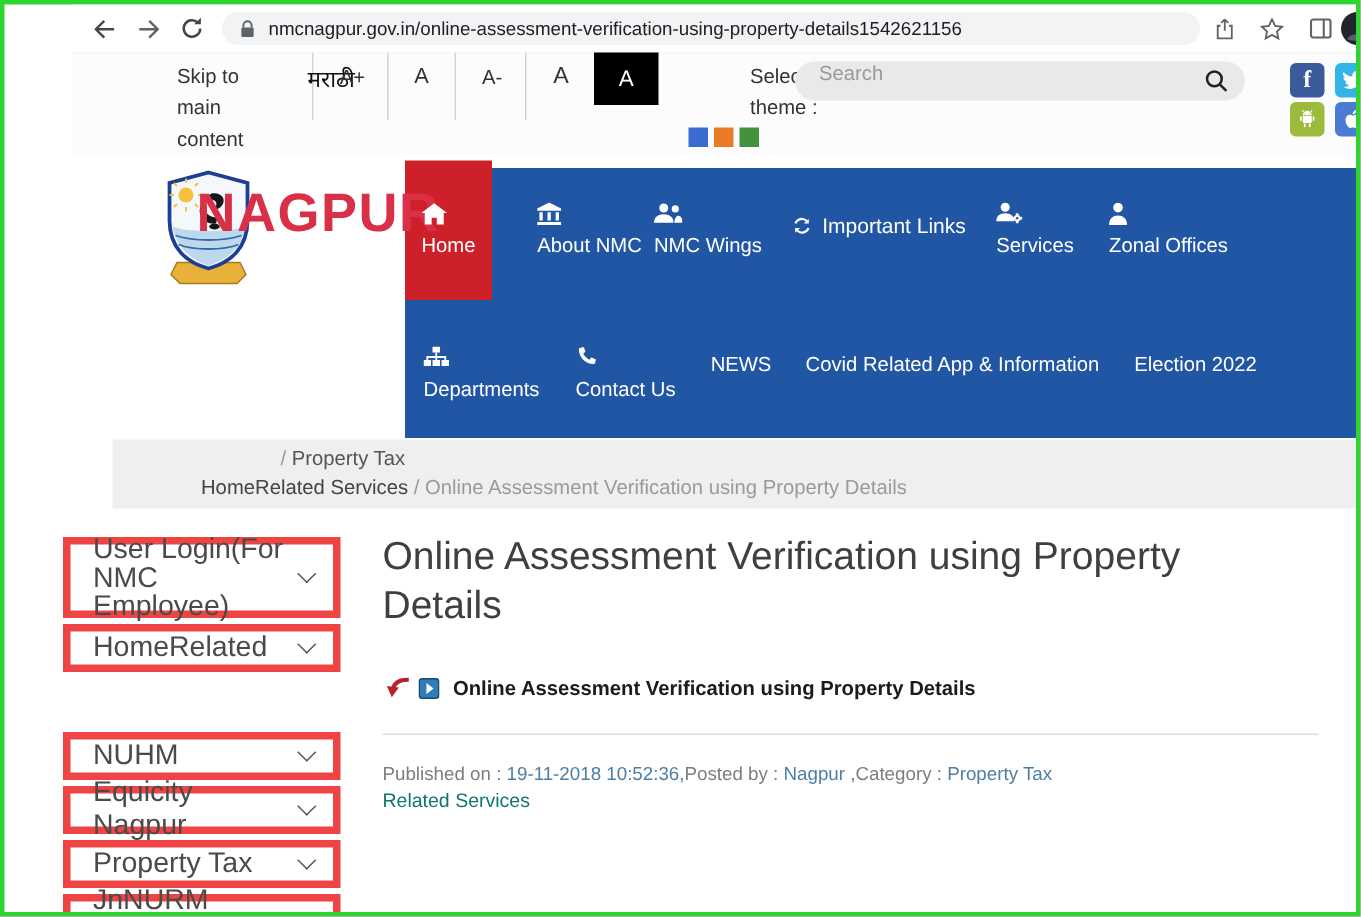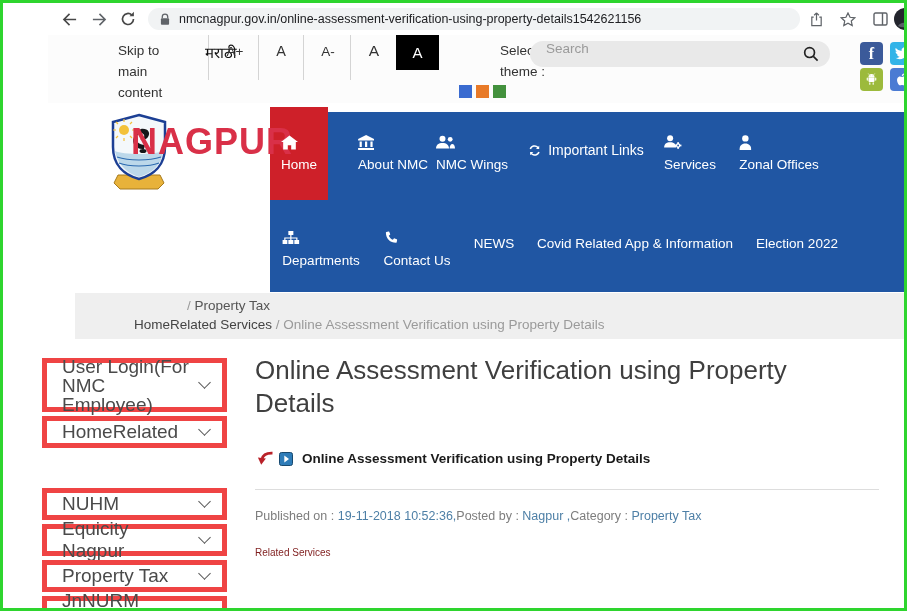--- a/index.html
+++ b/index.html
@@ -42,21 +42,21 @@
            display:flex;align-items:center;padding:0 30px 0 15px;font-size:19px;color:#4a4a4a;cursor:pointer;}
   .chev{position:absolute;right:13px;top:50%;margin-top:-7px;width:8px;height:8px;
         border-right:1.6px solid #555;border-bottom:1.6px solid #555;transform:rotate(45deg);}
   
   #title{position:absolute;left:252px;top:351px;width:560px;font-size:26px;line-height:33px;font-weight:400;color:#3f3f3f;}
   #linkrow{position:absolute;left:252px;top:447px;display:flex;align-items:center;gap:5px;}
   #linkrow .bl{font-size:13.5px;font-weight:bold;color:#1b1b1b;margin-left:4px;}
   #divider{position:absolute;left:252px;top:486px;width:624px;height:1px;background:#ddd;}
   #published{position:absolute;left:252px;top:506px;font-size:12.5px;color:#7d7d7d;}
   #published .val{color:#4d7fa6;text-align:center;}
-  #related{position:absolute;left:252px;top:544px;font-size:10px;color:#7f1d1d;cursor:pointer;}
+  #related{position:absolute;left:252px;top:523px;font-size:13px;color:#0f766e;cursor:pointer;}
   
   #sbar{left:888px;top:32px;width:13px;height:576px;background:#f6f6f6;border-left:1px solid #e6e6e6;box-sizing:border-box;}
   #sbar .up{position:absolute;left:2px;top:4px;width:0;height:0;border-left:4px solid transparent;
             border-right:4px solid transparent;border-bottom:5px solid #777;}
   #sthumb{position:absolute;left:1px;top:12px;width:10px;height:258px;background:#b4b4b4;}
 </style>
 </head>
 <body>
 
 <div id="page">

